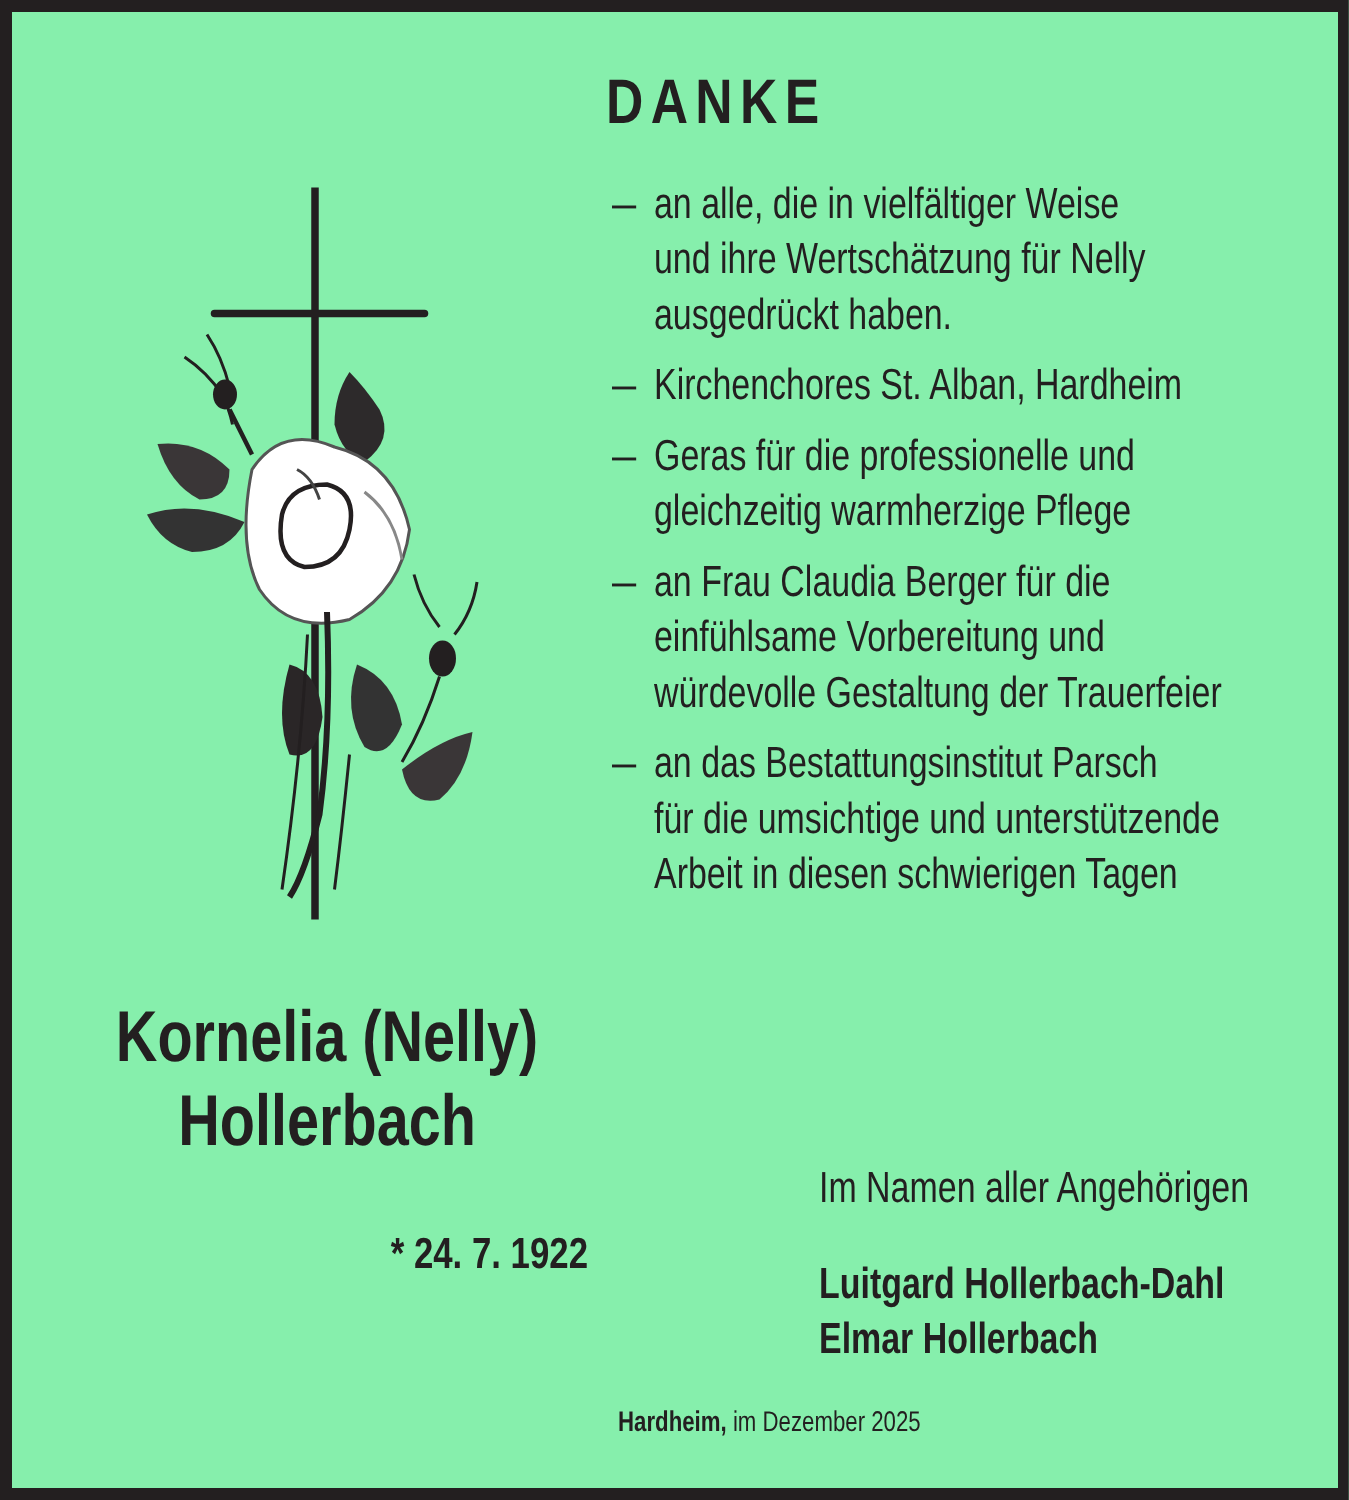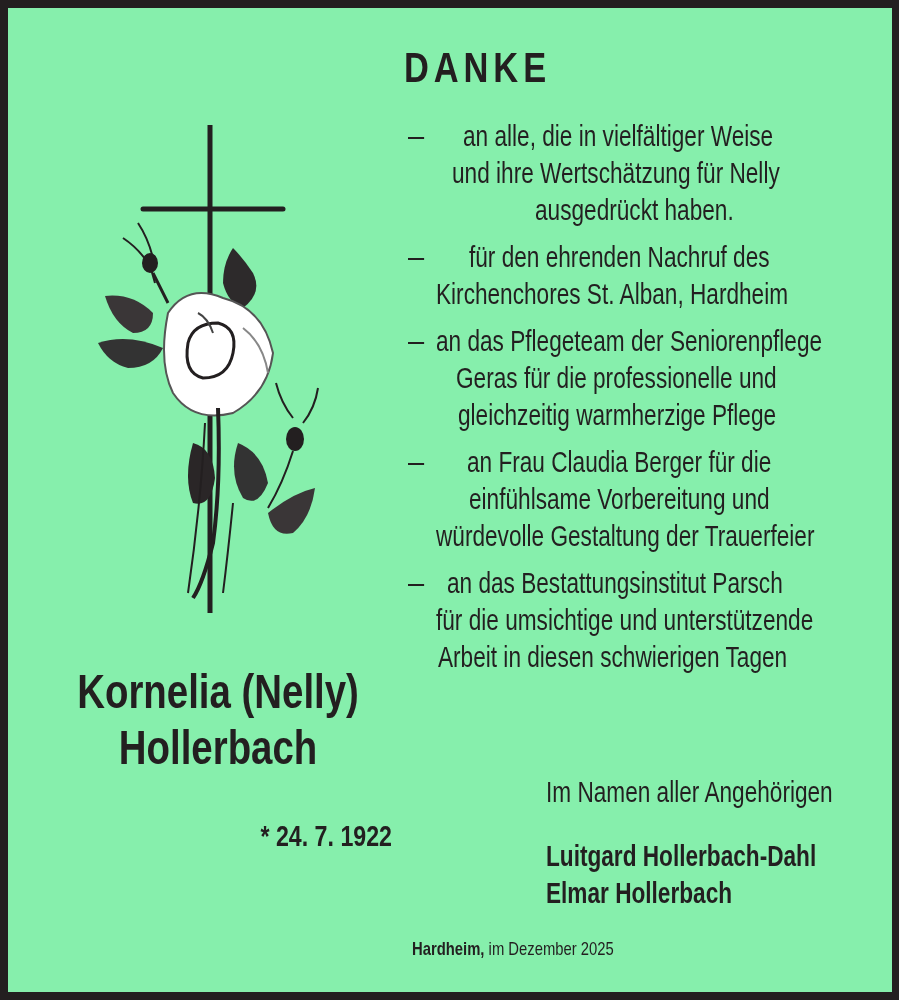--- a/index.html
+++ b/index.html
@@ -5,21 +5,21 @@
   html, body { margin: 0; padding: 0; background: #231f20; }
   body { width: 899px; height: 1000px; position: relative; overflow: hidden; font-family: "Liberation Sans", sans-serif; color: #231f20; }
   .card { position: absolute; left: 8px; top: 8px; width: 884px; height: 984px; background: #86efac; }
   .abs { position: absolute; }
   .cond { display: inline-block; transform-origin: 0 0; white-space: nowrap; }
   .title { left: 396px; top: 36px; font-size: 42px; font-weight: bold; letter-spacing: 6px; }
   .title .cond { transform: scaleX(0.82); }
   .items { left: 400px; top: 110px; width: 480px; }
   .item { position: relative; margin-bottom: 10px; }
   .item .dash { position: absolute; left: 0; top: 0; font-size: 29px; line-height: 37px; }
-  .item .line { display: block; font-size: 29px; line-height: 37px; padding-left: 28px; text-align: center; }
+  .item .line { display: block; font-size: 29px; line-height: 37px; padding-left: 28px; }
   .item .line .cond { transform: scaleX(0.78); }
   .name { left: 20px; width: 380px; text-align: center; font-weight: bold; font-size: 48px; line-height: 56px; }
   .name .cond { transform: scaleX(0.80); transform-origin: 50% 0; }
   .dates { left: 20px; width: 380px; text-align: right; font-weight: bold; font-size: 29px; line-height: 36px; }
   .dates .cond { transform: scaleX(0.80); transform-origin: 50% 0; }
   .sign { left: 538px; font-size: 29px; line-height: 37px; }
   .sign .cond { transform: scaleX(0.78); }
   .signer { font-weight: bold; margin-top: 18px; }
   .place { left: 404px; top: 930px; font-size: 19px; line-height: 37px; }
   .place .cond { transform: scaleX(0.78); }
@@ -70,26 +70,24 @@
 
   <div class="abs items">
     <div class="item">
       <span class="dash">–</span>
       <span class="line"><span class="cond">an alle, die in vielfältiger Weise</span></span>
       <span class="line"><span class="cond">und ihre Wertschätzung für Nelly</span></span>
       <span class="line"><span class="cond">ausgedrückt haben.</span></span>
     </div>
     <div class="item">
       <span class="dash">–</span>
-      <span class="line"><span class="cond">für den ehrenden Nachruf des</span></span>
       <span class="line"><span class="cond">Kirchenchores St. Alban, Hardheim</span></span>
     </div>
     <div class="item">
       <span class="dash">–</span>
-      <span class="line"><span class="cond">an das Pflegeteam der Seniorenpflege</span></span>
       <span class="line"><span class="cond">Geras für die professionelle und</span></span>
       <span class="line"><span class="cond">gleichzeitig warmherzige Pflege</span></span>
     </div>
     <div class="item">
       <span class="dash">–</span>
       <span class="line"><span class="cond">an Frau Claudia Berger für die</span></span>
       <span class="line"><span class="cond">einfühlsame Vorbereitung und</span></span>
       <span class="line"><span class="cond">würdevolle Gestaltung der Trauerfeier</span></span>
     </div>
     <div class="item">

